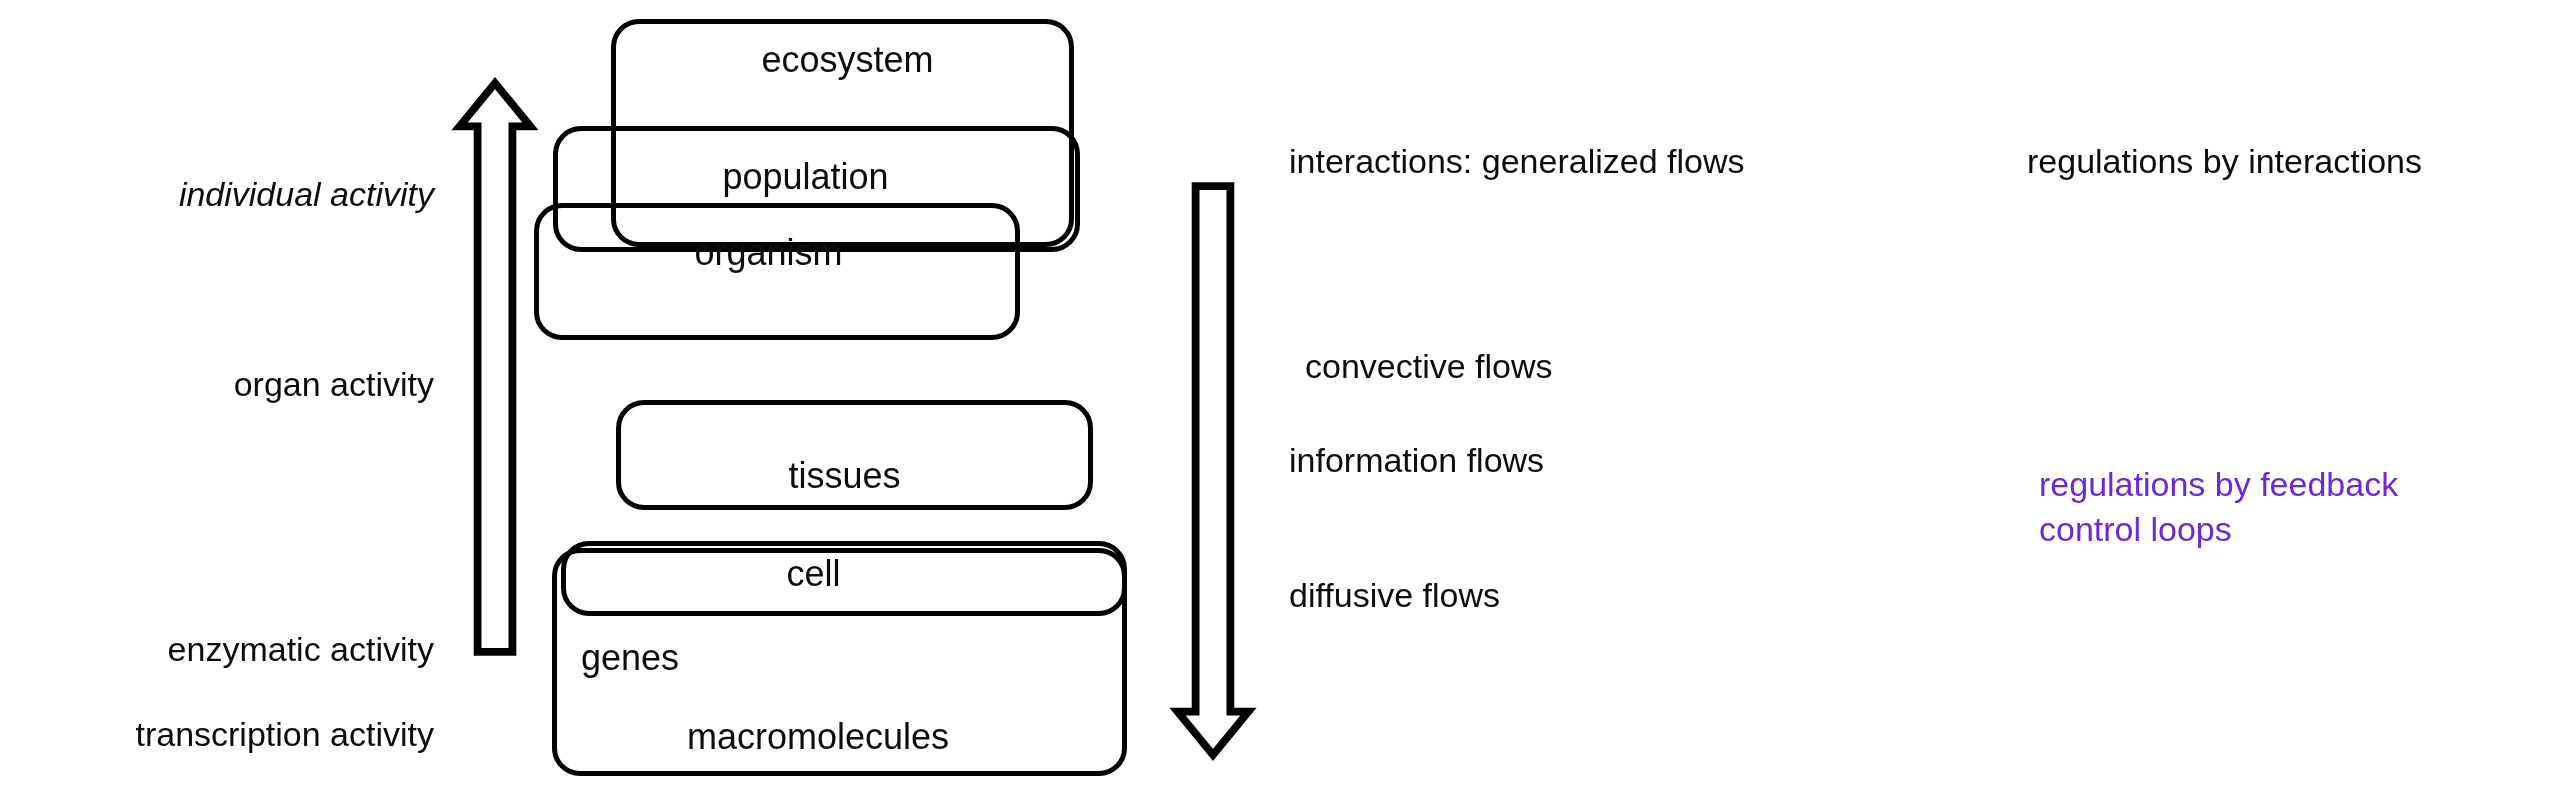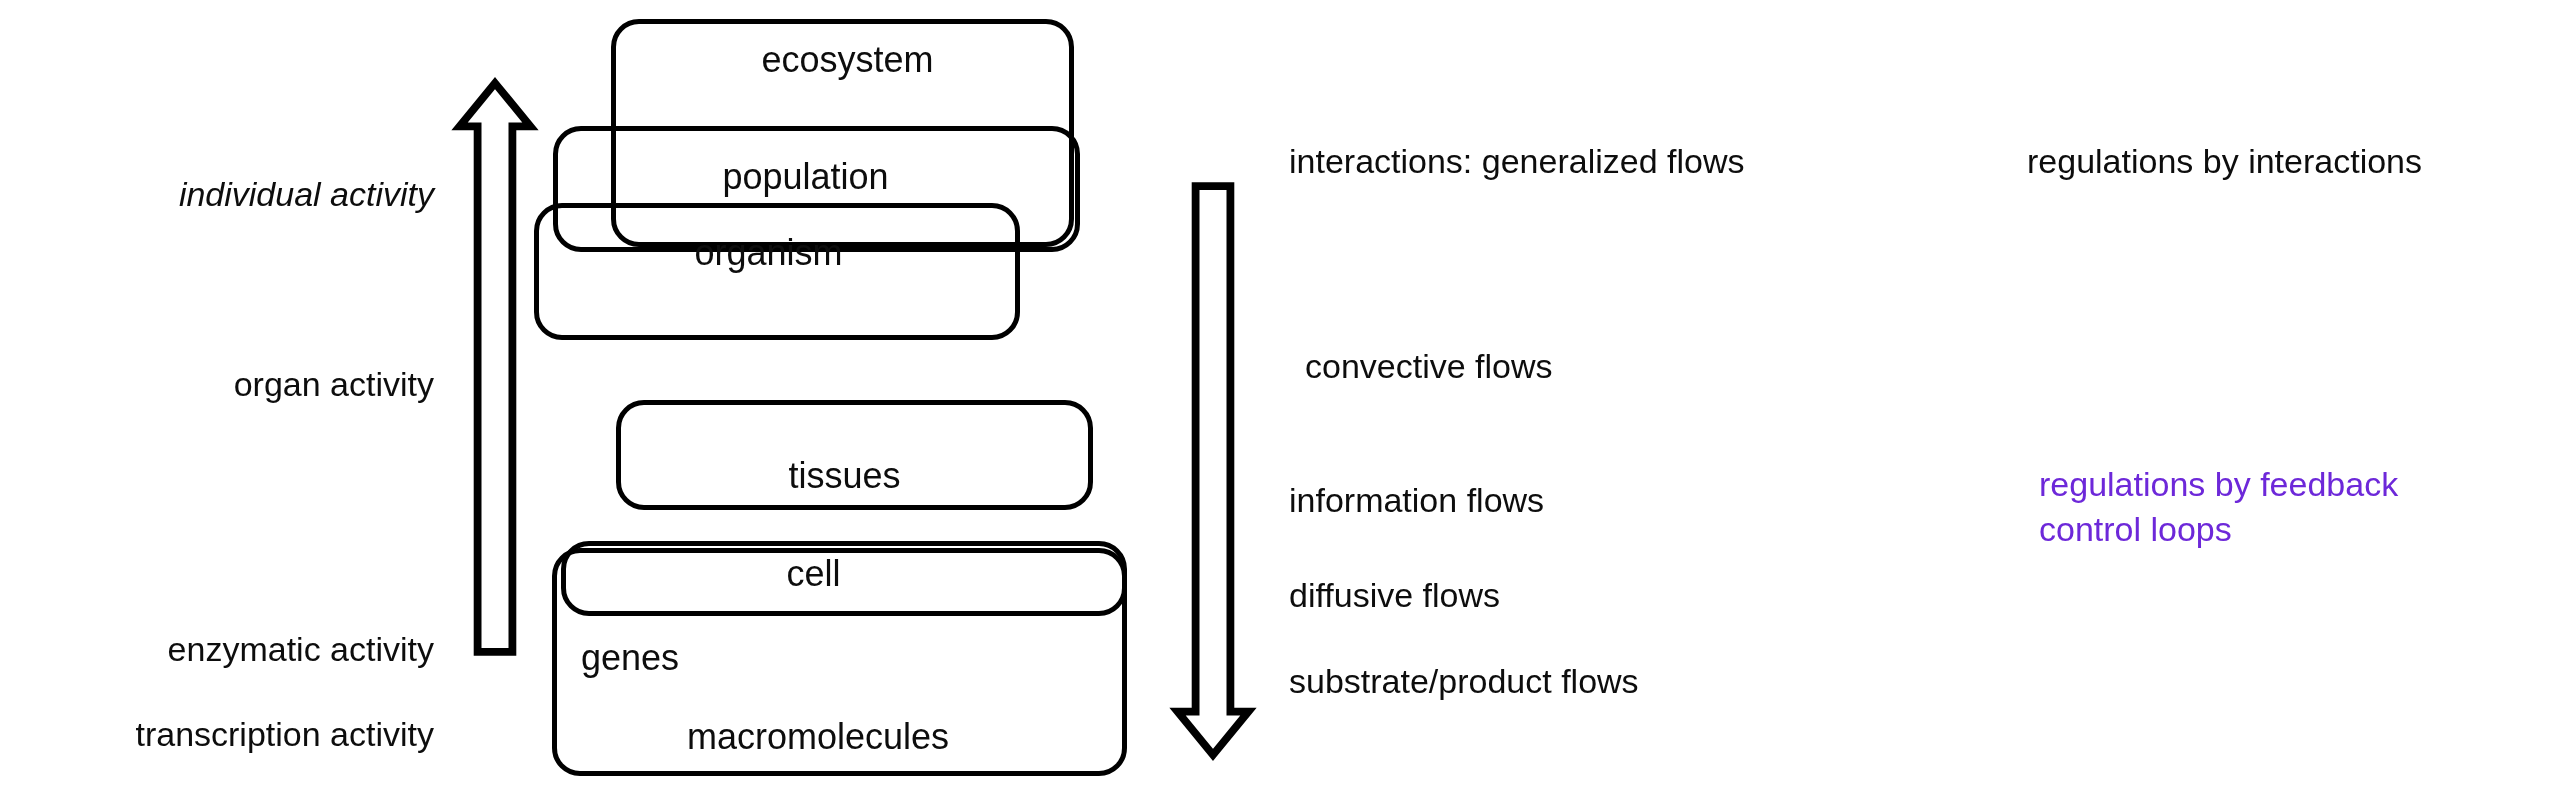--- a/index.html
+++ b/index.html
@@ -64,25 +64,24 @@
   </div>
 
   <svg class="arrow-svg" style="left:1174px;top:181px;" width="78" height="579" viewBox="0 0 130 960">
     <polygon points="65,954 124,882 94,882 94,6 36,6 36,882 6,882" fill="#ffffff" stroke="#000000" stroke-width="13" stroke-linejoin="miter"></polygon>
   </svg>
 
   <div class="lbl" style="left:1289px;top:142px;">interactions: generalized flows</div>
 
   <div class="lbl" style="left:1289px;top:347px;margin-left:16px;">convective flows</div>
 
-  <div class="lbl" style="left:1289px;top:441px;margin-top:40px;">information flows</div>
+  <div class="lbl" style="left:1289px;top:441px;">information flows</div>
 
   <div class="lbl" style="left:1289px;top:576px;">diffusive flows</div>
 
-  <div class="lbl" style="left:1289px;top:662px;">substrate/product flows</div>
 
   <div class="lbl" style="left:2027px;top:142px;">regulations by interactions</div>
 
   <div class="block" style="left:2039px;top:462px;width:519px;">regulations by feedback
 control loops</div>
 
 </div>
 
 
 </body></html>

